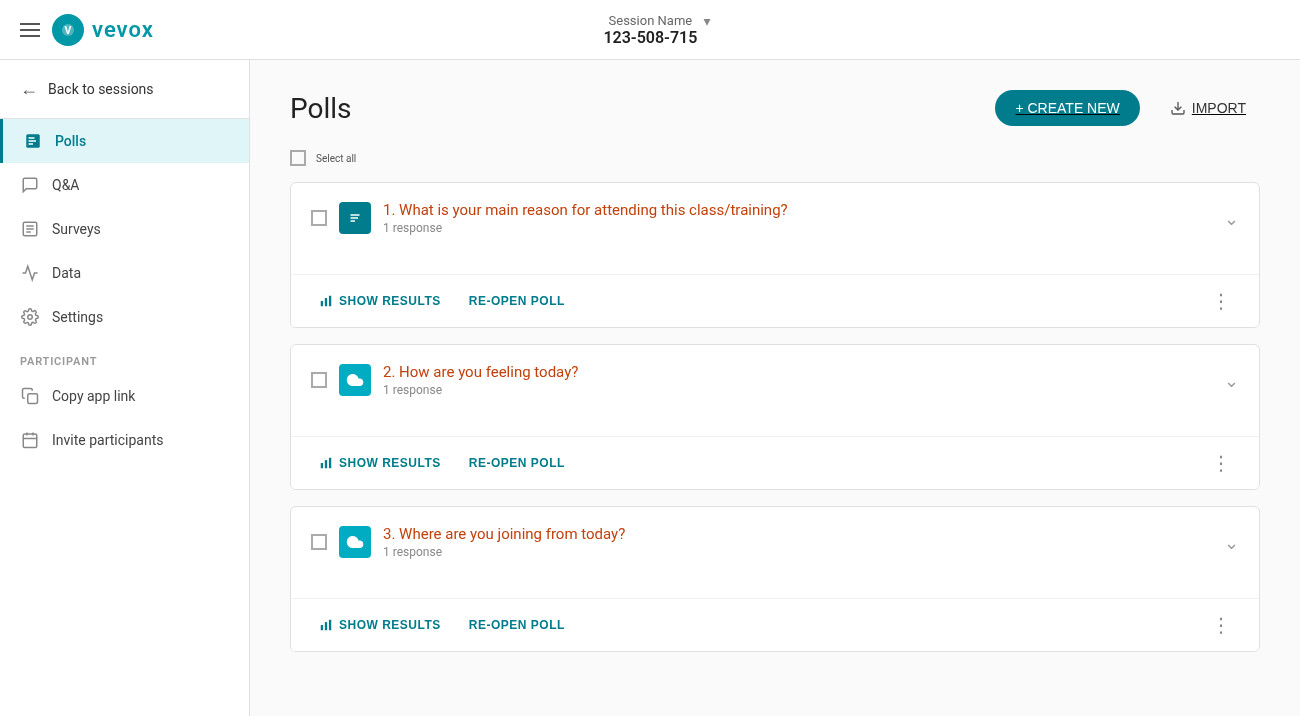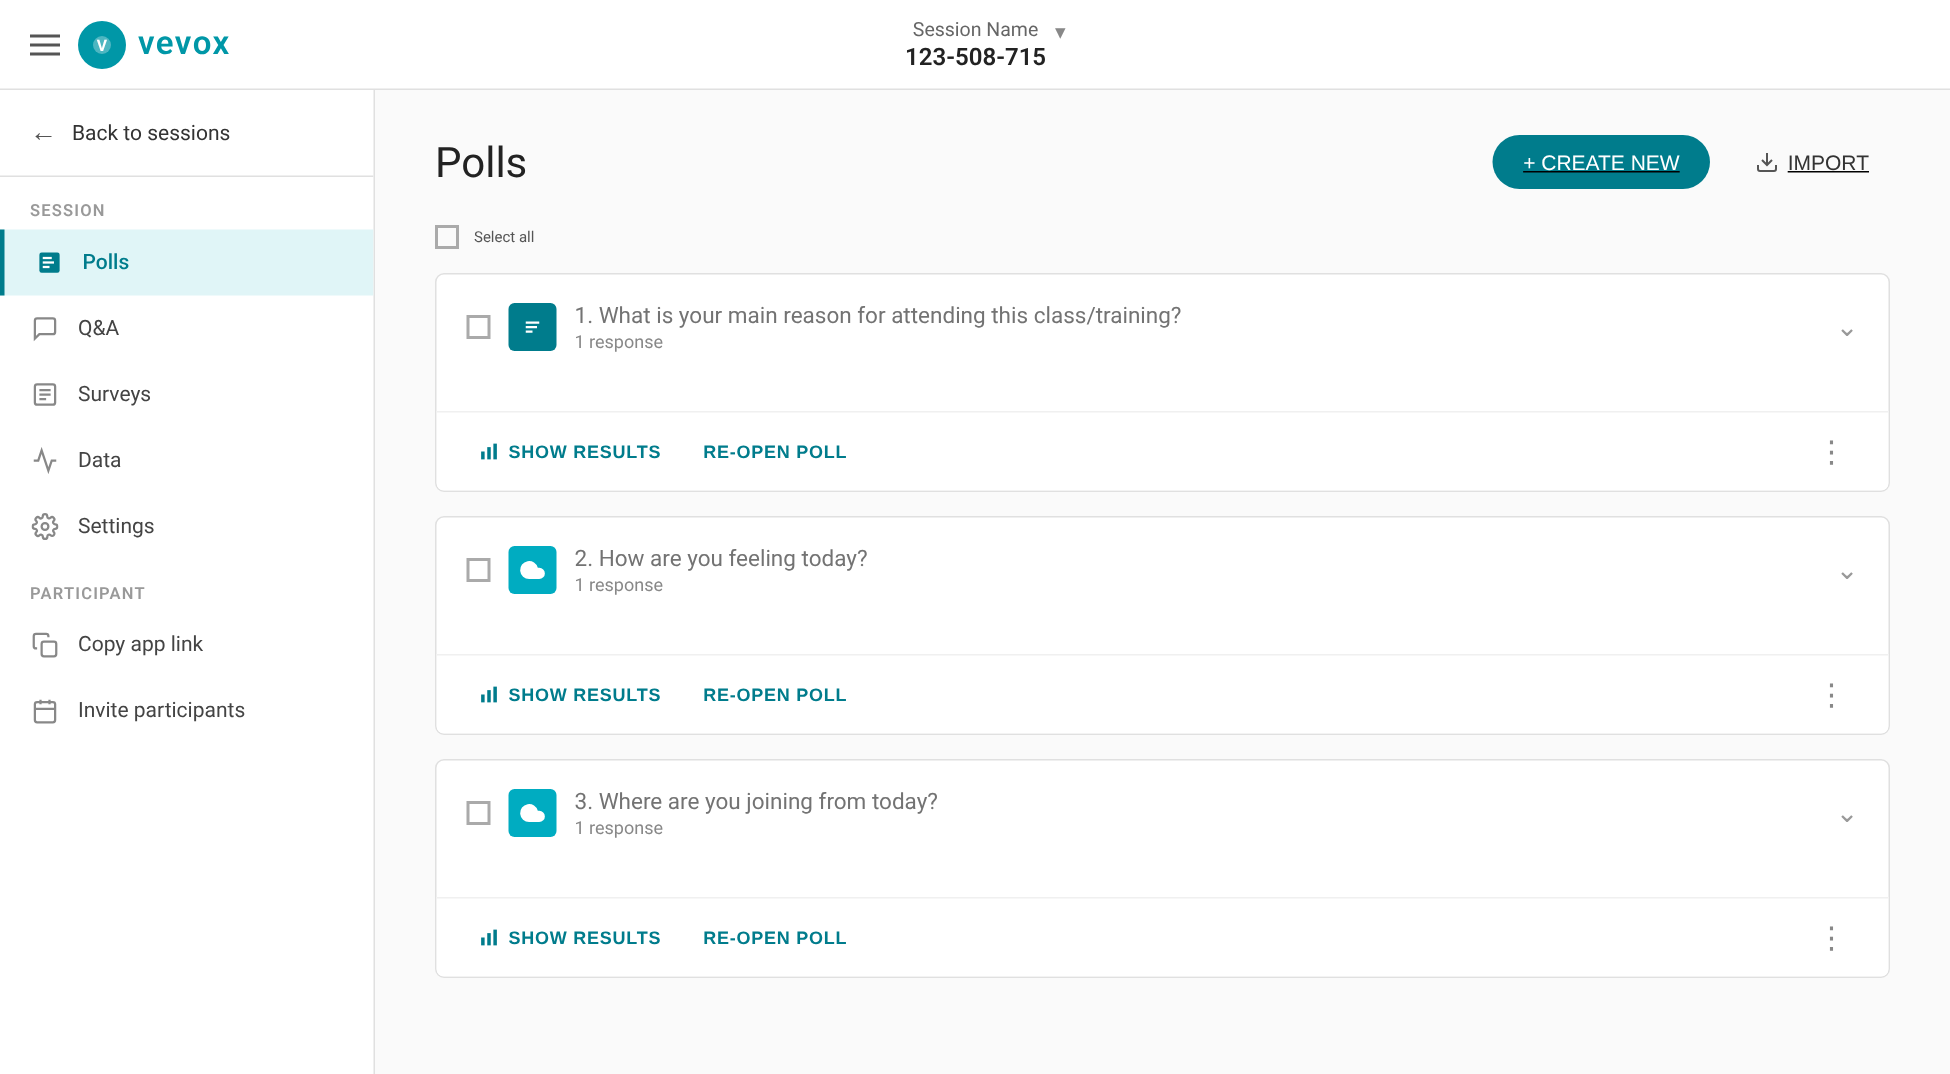--- a/index.html
+++ b/index.html
@@ -67,21 +67,21 @@
     .select-all-row { display: flex; align-items: center; gap: 10px; margin-bottom: 16px; }
     .checkbox { width: 16px; height: 16px; border: 2px solid #aaa; display: inline-block; cursor: pointer; flex-shrink: 0; }
     .select-all-label { font-size: 10px; color: #555; cursor: pointer; }
 
     
     .poll-card { background: #fff; border: 1px solid #e0e0e0; border-radius: 6px; margin-bottom: 16px; overflow: hidden; }
     .poll-header { display: flex; align-items: center; gap: 12px; padding: 18px 20px; cursor: pointer; }
     .poll-icon { width: 32px; height: 32px; background: #007c8c; border-radius: 4px; display: flex; align-items: center; justify-content: center; flex-shrink: 0; }
     .poll-icon svg { width: 18px; height: 18px; fill: white; }
     .poll-icon.cloud { background: #00acc1; }
-    .poll-title { font-size: 15px; color: #737373; font-weight: 400; }
+    .poll-title { font-size: 15px; color: #c2410c; font-weight: 400; }
     .poll-response { font-size: 12px; color: #888; margin-top: 2px; }
     .poll-expand { margin-left: auto; color: #999; font-size: 18px; }
     .poll-actions { display: flex; align-items: center; padding: 12px 20px; background: #fff; border-top: 1px solid #f0f0f0; gap: 4px; margin-top: 21px; }
     .btn-show-results {
       display: flex; align-items: center; gap: 6px;
       color: #007c8c; font-size: 12px; font-weight: 600; letter-spacing: 0.5px;
       background: transparent; border: none; cursor: pointer; text-transform: uppercase; padding: 6px 8px;
     }
     .btn-reopen {
       color: #007c8c; font-size: 12px; font-weight: 600; letter-spacing: 0.5px;
@@ -120,21 +120,20 @@
 </div>
 
 <div class="body">
 
   <div class="sidebar">
     <div class="back-btn">
       <span class="back-arrow">←</span>
       <span>Back to sessions</span>
     </div>
 
-    <div class="section-label">SESSION</div>
 
     <div class="nav-item active">
       <div class="nav-icon">
         <svg viewBox="0 0 24 24" fill="#007c8c">
             <rect x="3" y="3" width="18" height="18" rx="2" fill="#007c8c"></rect>
             <rect x="6" y="7" width="8" height="2" fill="white"></rect>
             <rect x="6" y="11" width="10" height="2" fill="white"></rect>
             <rect x="6" y="15" width="6" height="2" fill="white"></rect>
           </svg>
       </div>

